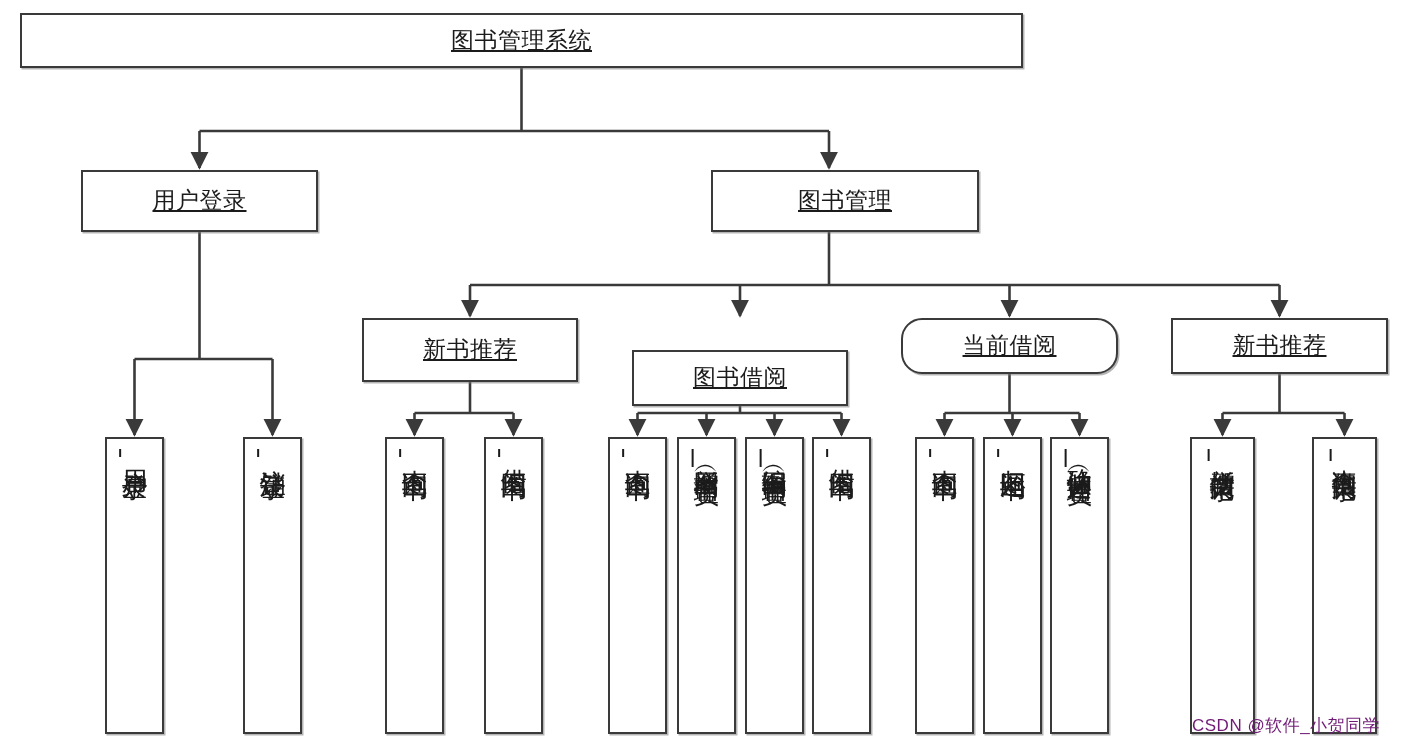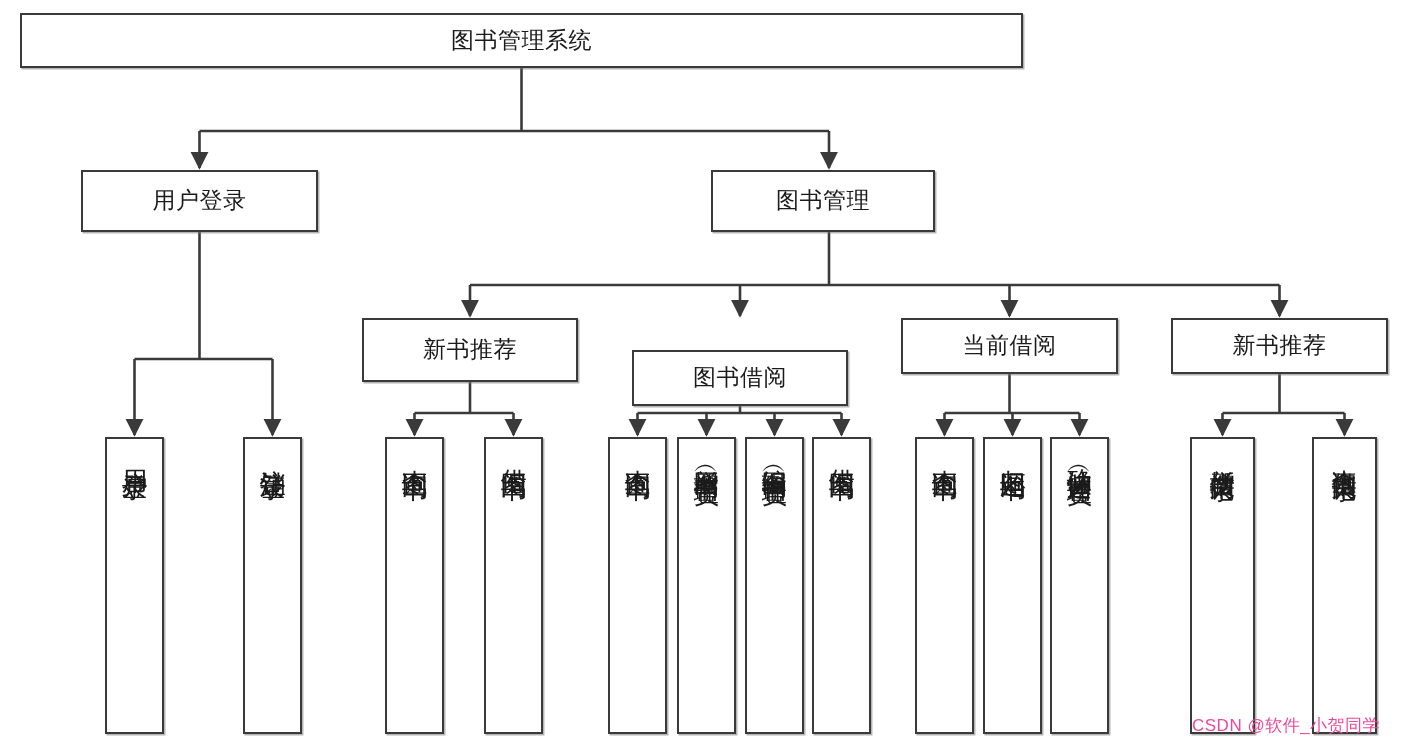--- a/index.html
+++ b/index.html
@@ -36,20 +36,21 @@
     align-items: center;
     justify-content: center;
     color: #1b1b1b;
     z-index: 2;
   }
   .node .label {
     line-height: 1.12;
     text-align: center;
     letter-spacing: 0.5px;
     white-space: pre-line;
+    text-decoration: underline;
   }
   .node.horiz .label {
     font-size: 23px;
   }
   .node.vert {
     align-items: flex-start;
     justify-content: center;
     padding-top: 10px;
   }
   .node.vert .label {
@@ -60,21 +61,21 @@
     line-height: 1.05;
   }
   .node.vert.narrow .label {
     font-size: 25px;
   }
   #watermark {
     position: absolute;
     left: 1192px;
     top: 714px;
     font-size: 17px;
-    color: #ec4899;
+    color: #701a75;
     letter-spacing: 0.5px;
     white-space: nowrap;
     z-index: 5;
     font-family: "Liberation Sans", "DejaVu Sans", sans-serif;
   }
 </style>
 </head>
 <body>
 
 <div id="canvas">
@@ -120,30 +121,30 @@
         <path d="M 1344.5 413 L 1344.5 435" marker-end="url(#arrow)"></path>
       </g>
   </svg>
   <div id="nodes">
       <div class="node horiz" style="left: 20px; top: 13px; width: 1003px; height: 55px;">
         <span class="label">图书管理系统</span>
       </div>
       <div class="node horiz" style="left: 81px; top: 170px; width: 237px; height: 62px;">
         <span class="label">用户登录</span>
       </div>
-      <div class="node horiz" style="left: 711px; top: 170px; width: 224px; height: 62px;">
+      <div class="node horiz" style="left: 711px; top: 170px; width: 268px; height: 62px;">
         <span class="label">图书管理</span>
       </div>
       <div class="node horiz" style="left: 362px; top: 318px; width: 216px; height: 64px;">
         <span class="label">新书推荐</span>
       </div>
       <div class="node horiz" style="left: 632px; top: 318px; width: 216px; height: 56px; margin-top: 32px;">
         <span class="label">图书借阅</span>
       </div>
-      <div class="node horiz" style="left: 901px; top: 318px; width: 217px; height: 56px;">
+      <div class="node horiz" style="left: 901px; top: 318px; width: 217px; height: 56px; border-radius: 21px;">
         <span class="label">当前借阅</span>
       </div>
       <div class="node horiz" style="left: 1171px; top: 318px; width: 217px; height: 56px;">
         <span class="label">新书推荐</span>
       </div>
       <div class="node vert" style="left: 105px; top: 437px; width: 59px; height: 297px;">
         <span class="label">用户登录</span>
       </div>
       <div class="node vert" style="left: 243px; top: 437px; width: 59px; height: 297px;">
         <span class="label">注销登录</span>

